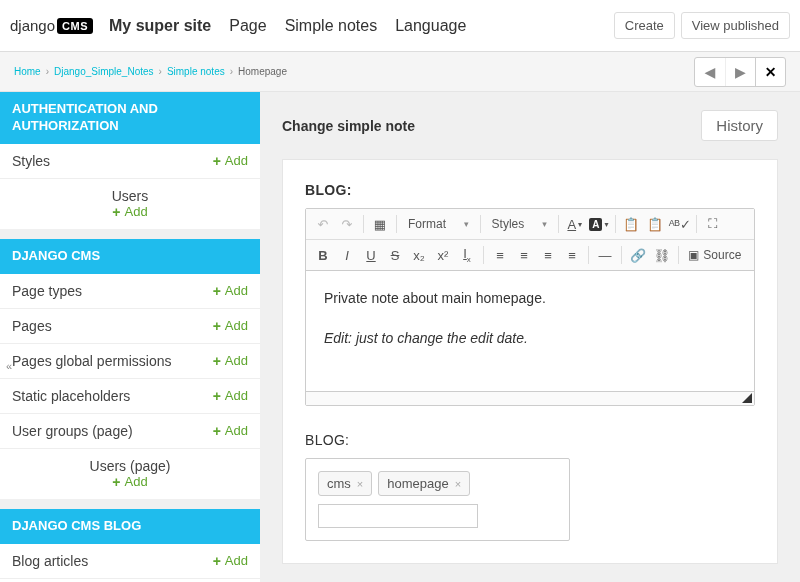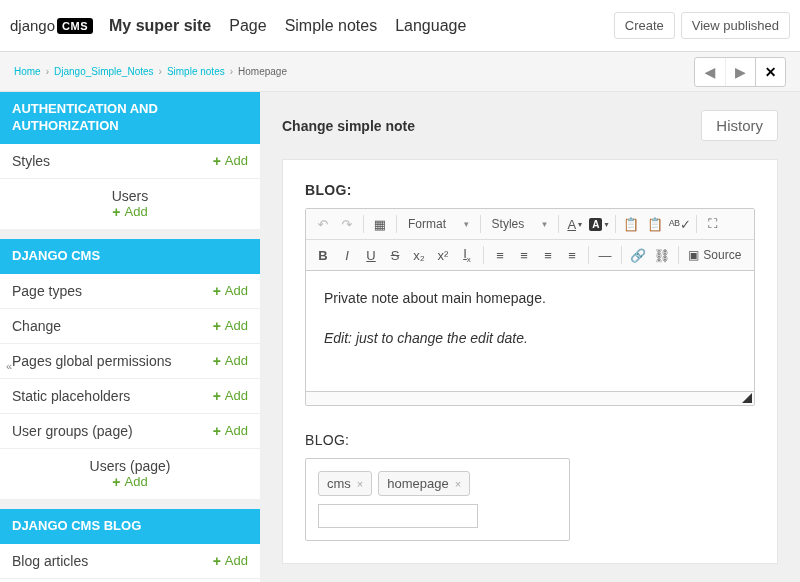--- a/index.html
+++ b/index.html
@@ -144,21 +144,21 @@
       <div class="section-header">DJANGO CMS</div>
       <div class="section-body">
         <div class="srow">
             <span class="srow-label">Page types</span>
             <span class="srow-add">
               <span class="plus">+</span>
               <span>Add</span>
             </span>
           </div>
         <div class="srow">
-            <span class="srow-label">Change</span>
+            <span class="srow-label">Pages</span>
             <span class="srow-add">
               <span class="plus">+</span>
               <span>Add</span>
             </span>
           </div>
         <div class="srow">
             <span class="srow-label">Pages global permissions</span>
             <span class="srow-add">
               <span class="plus">+</span>
               <span>Add</span>

